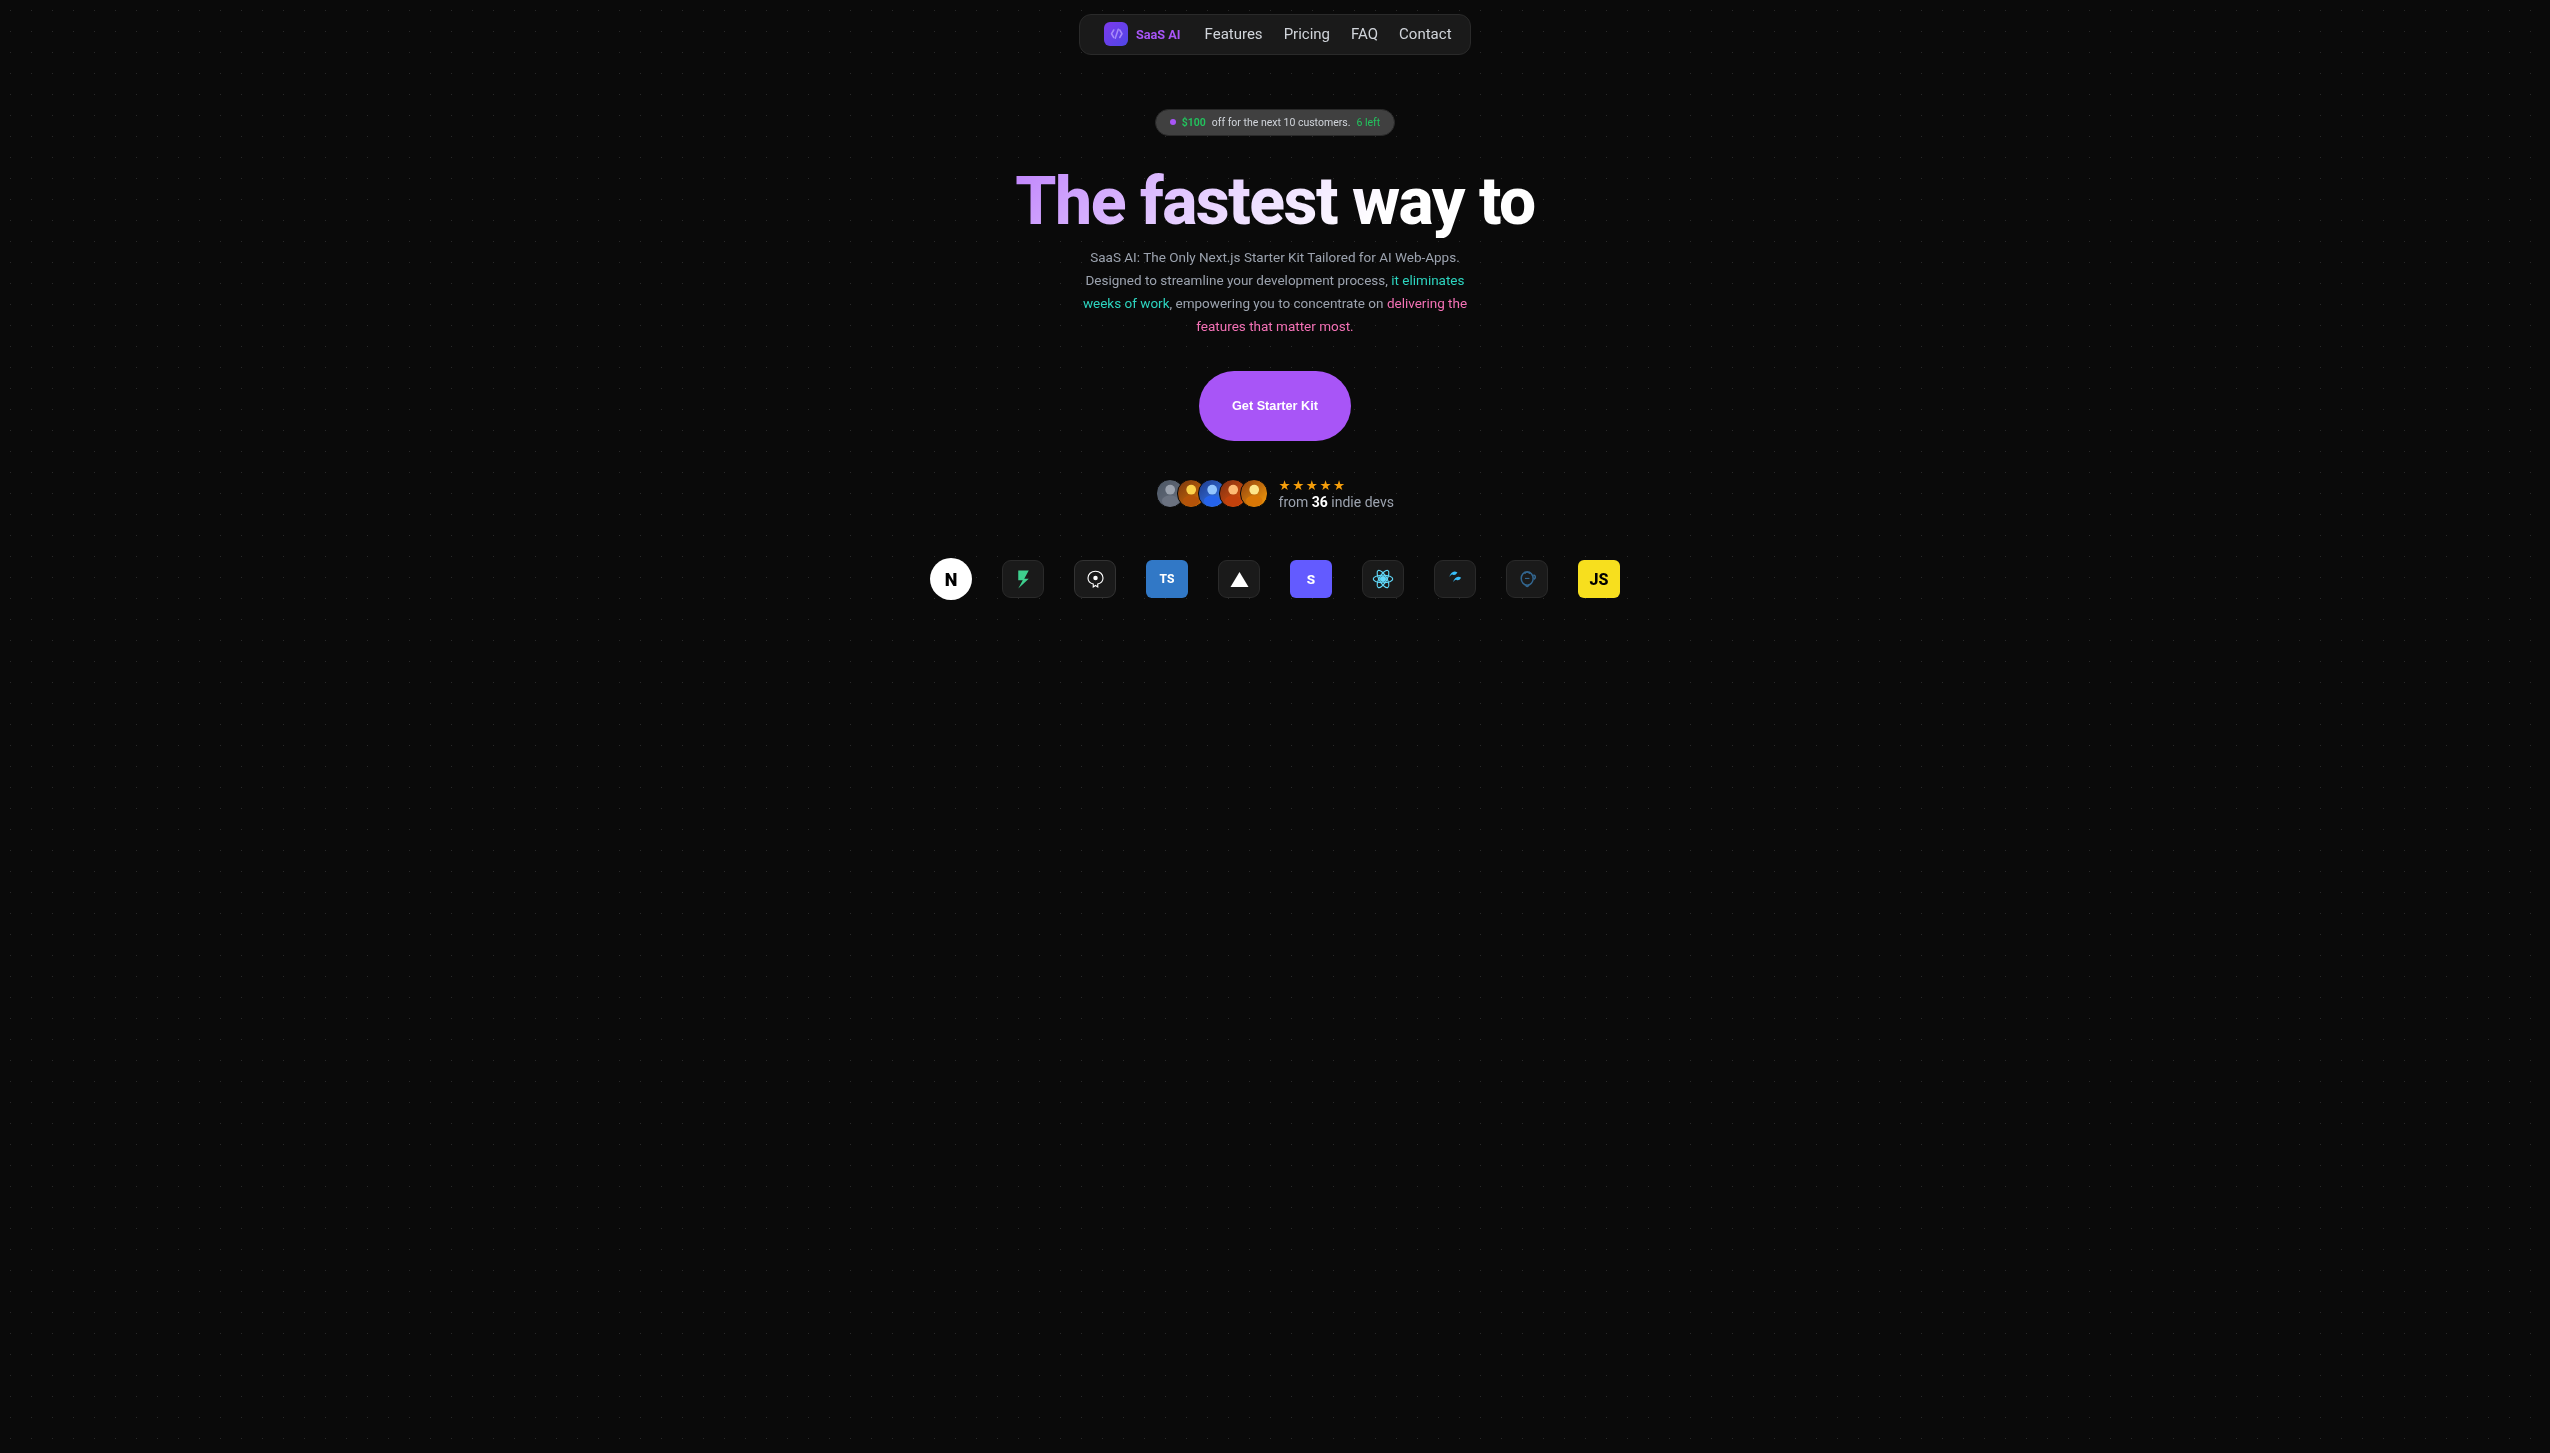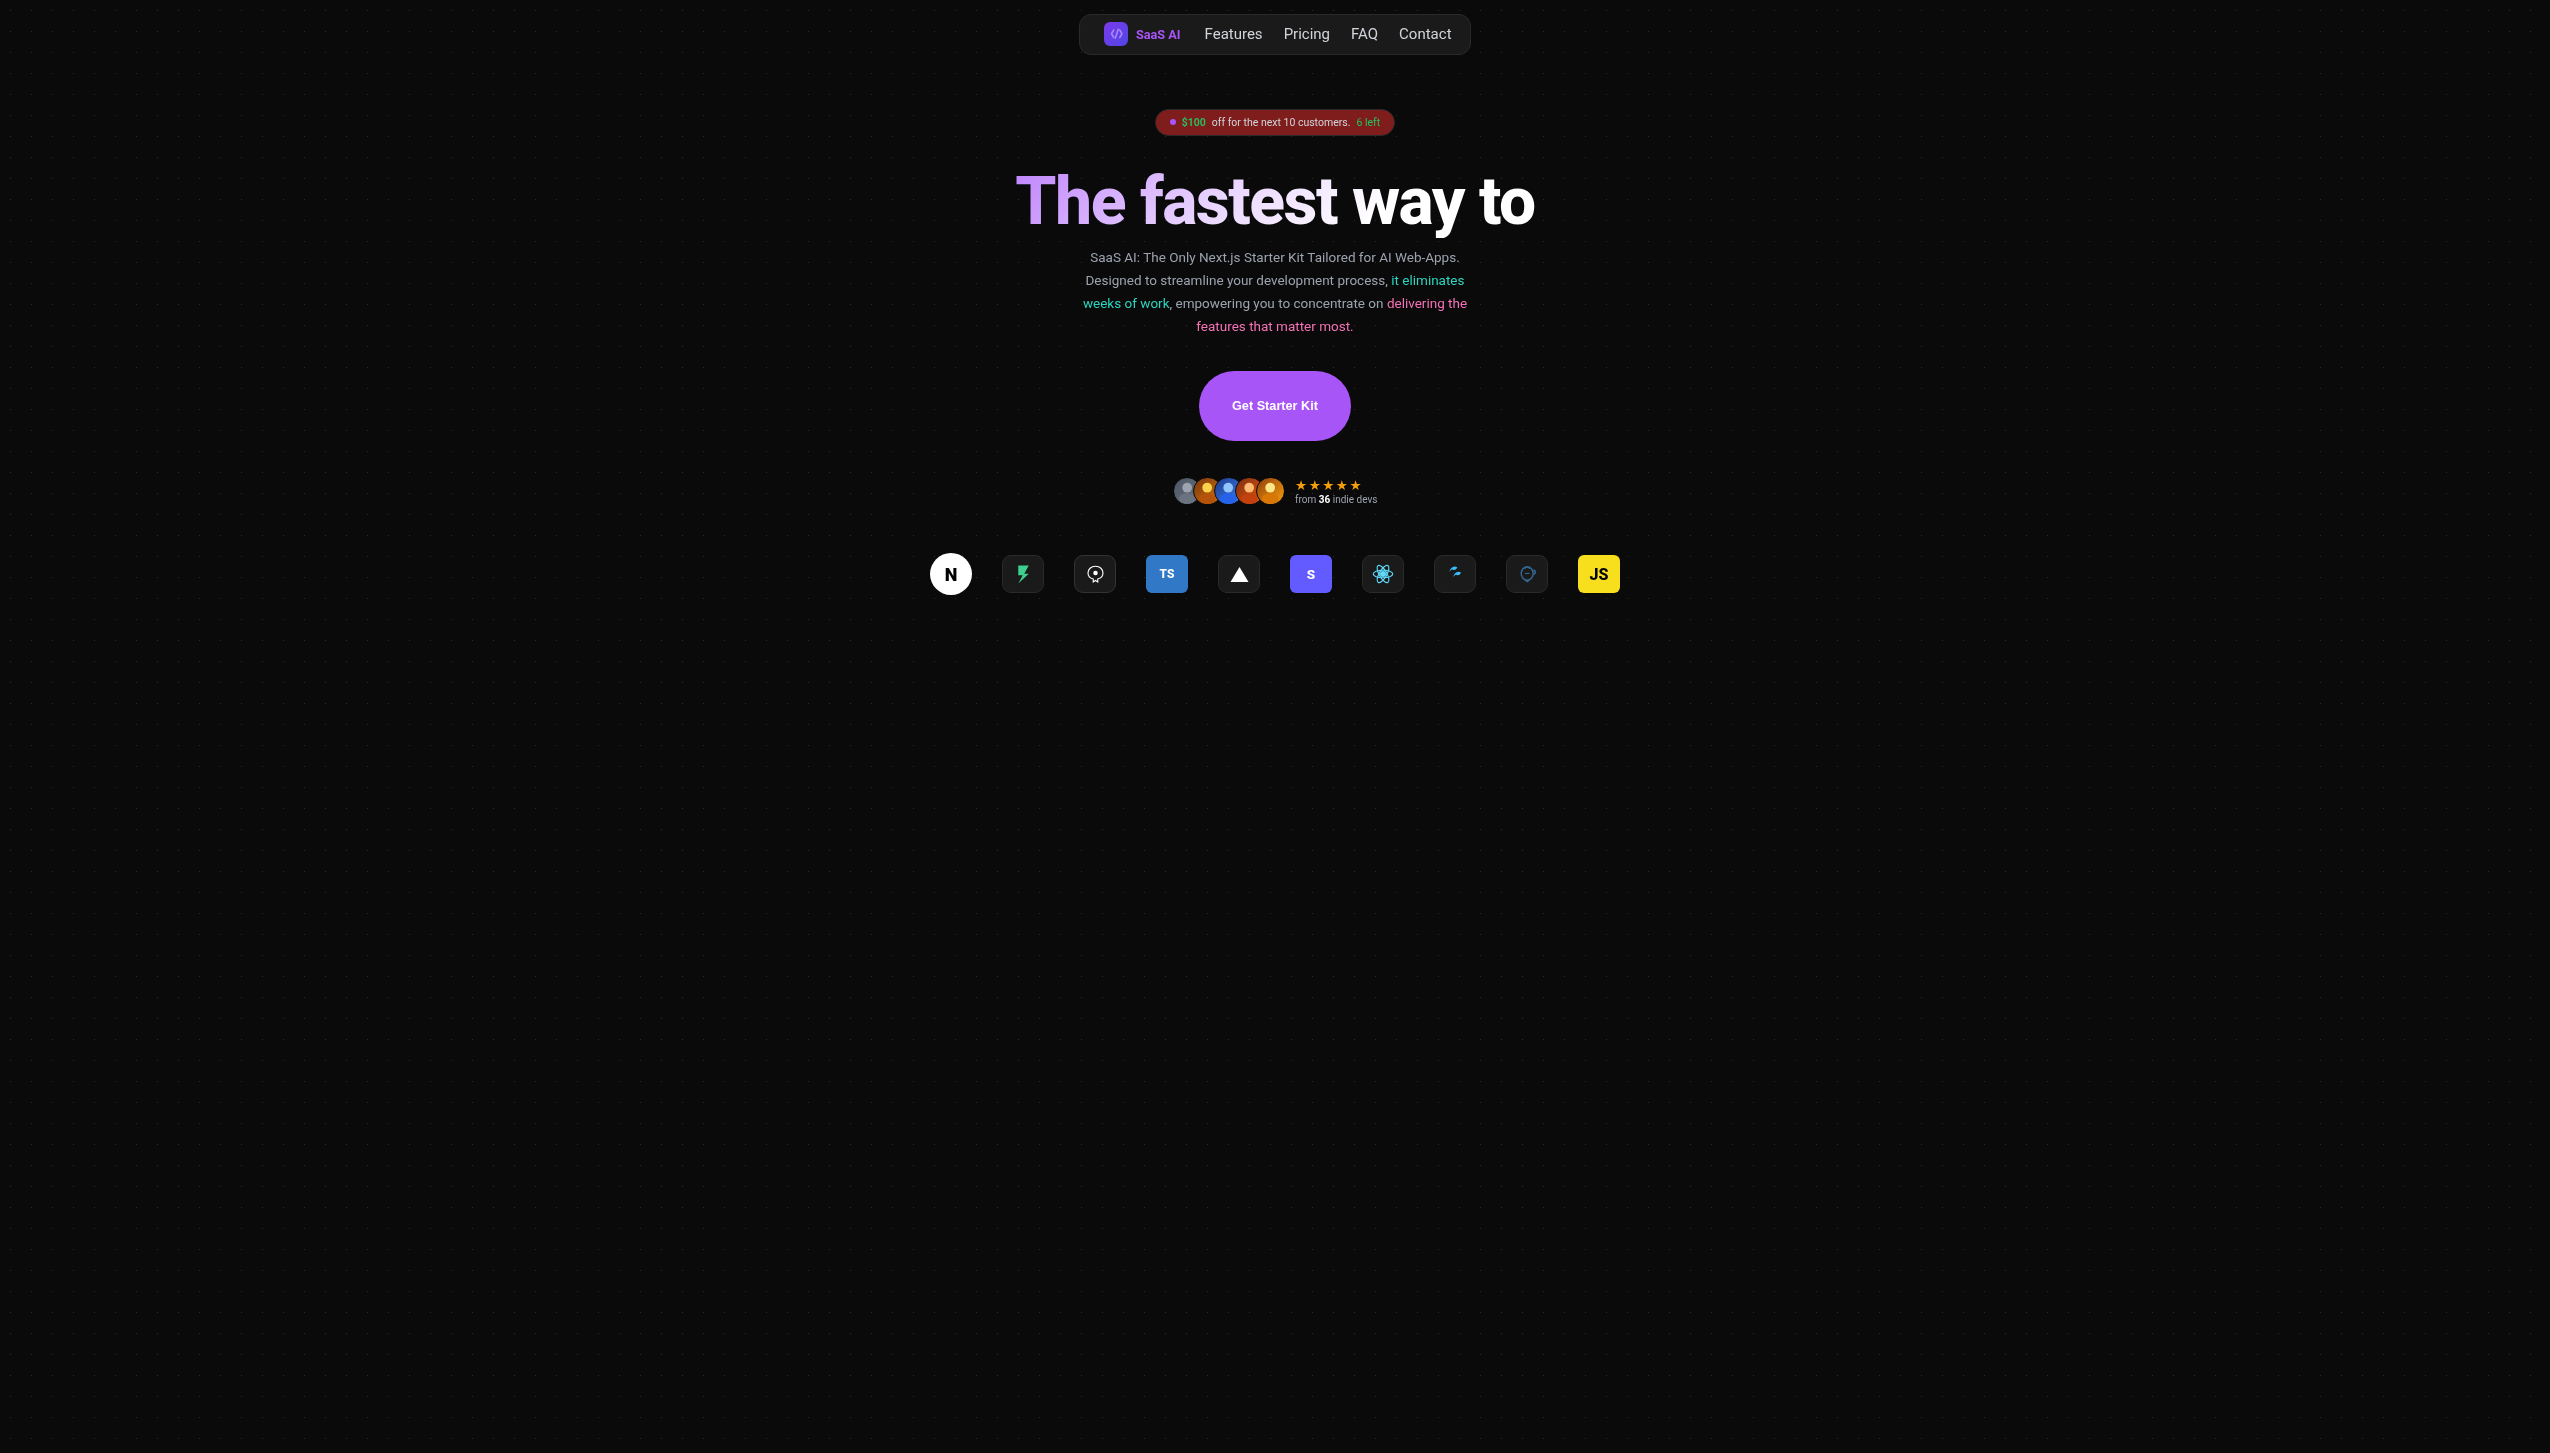--- a/index.html
+++ b/index.html
@@ -94,21 +94,21 @@
       text-decoration: none;
       transition: color 0.2s;
     }
 
     
     .promo-badge {
       margin-top: 54px;
       display: flex;
       align-items: center;
       gap: 6px;
-      background: #7f1d1d;
+      background: #404040;
       border: 0.7px solid #2a2a2a;
       border-radius: 748px;
       padding: 6px 13.5px;
       font-size: 10.5px;
       color: #d1d5db;
     }
 
     .promo-dot {
       width: 6px;
       height: 6px;
@@ -226,21 +226,21 @@
       display: flex;
       gap: 1.5px;
     }
 
     .star {
       color: #f59e0b;
       font-size: 13.5px;
     }
 
     .rating-text {
-      font-size: 10px;
+      font-size: 14px;
       color: #9ca3af;
     }
 
     .rating-text strong {
       color: #ffffff;
     }
 
     
     .tech-strip {
       margin-top: 48px;

